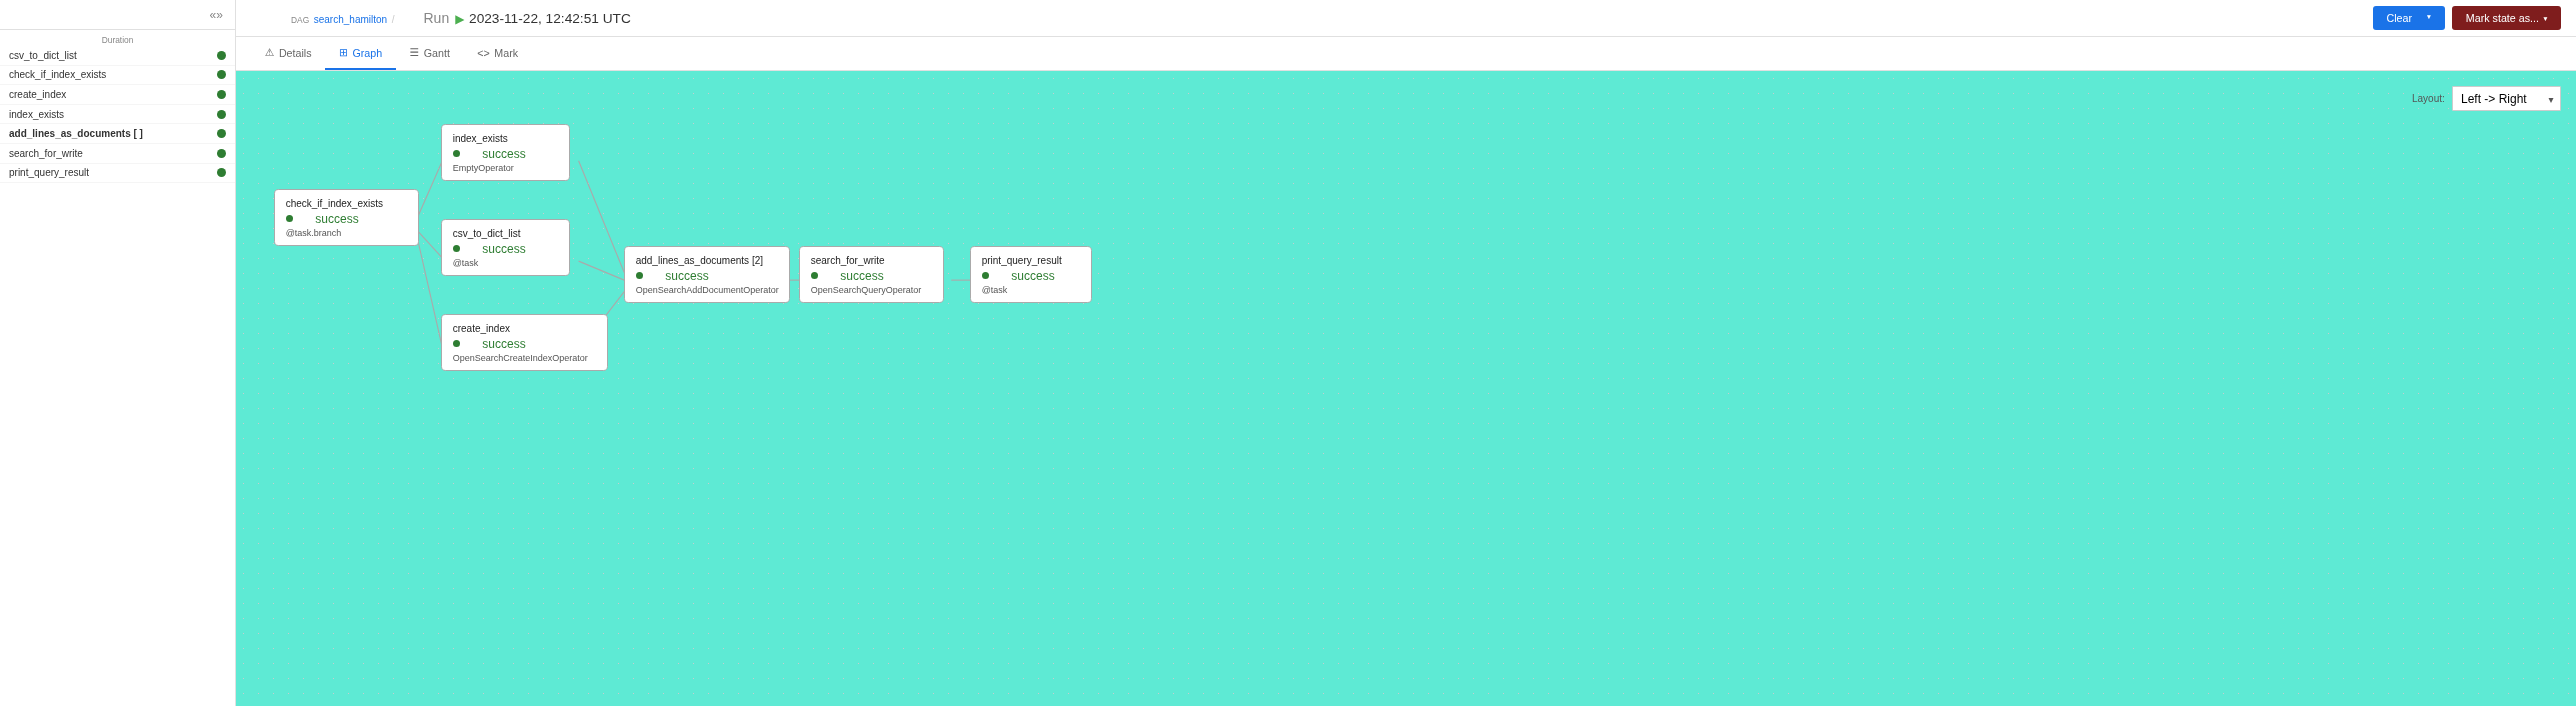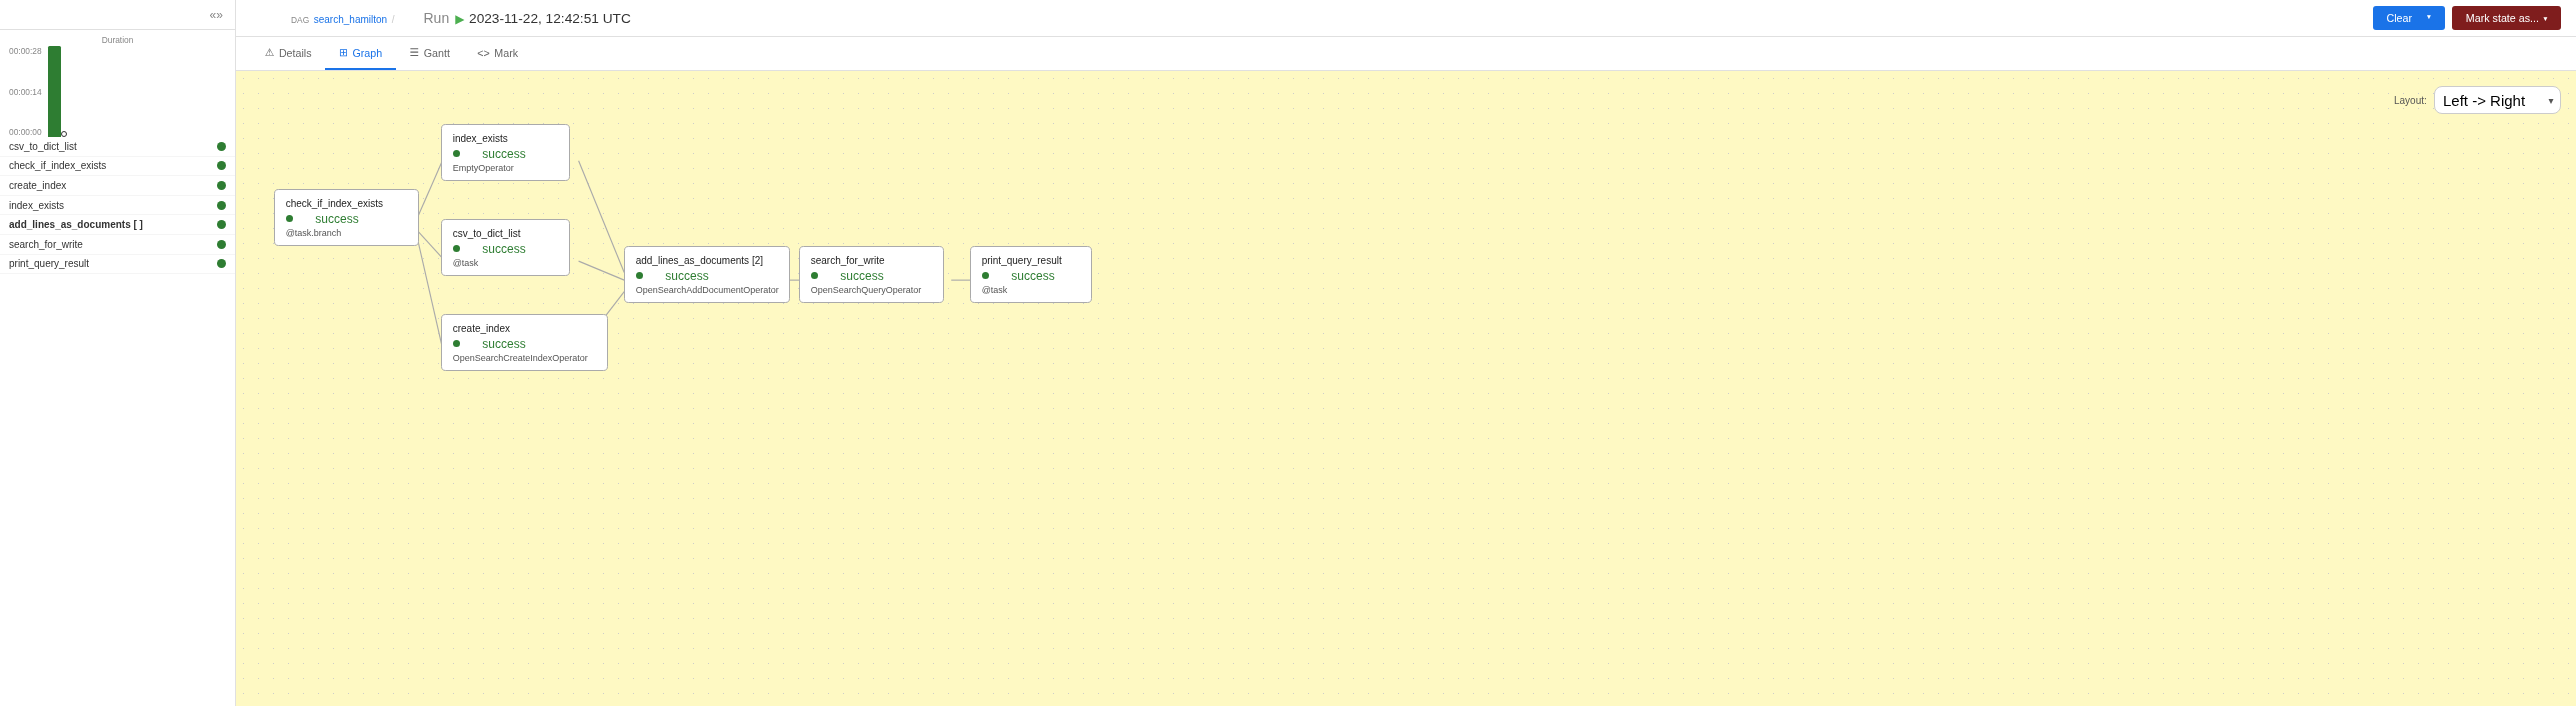--- a/index.html
+++ b/index.html
@@ -39,29 +39,29 @@
     .btn-mark { background: #7f1d1d; color: #fff; border: none; border-radius: 3px; padding: 6px 13.7px; cursor: pointer; font-size: 10.7px; display: flex; align-items: center; gap: 4.6px; }
     .btn-caret { font-size: 7.6px; }
 
     
     .tabs { display: flex; align-items: center; padding: 0 15px; border-bottom: 0.8px solid #e0e0e0; background: #fff; }
     .tab { padding: 9px 13.7px; cursor: pointer; font-size: 10.7px; color: #666; border-bottom: 2.3px solid transparent; display: flex; align-items: center; gap: 4.6px; }
     .tab.active { color: #1a73e8; border-bottom: 2.3px solid #1a73e8; font-weight: 500; }
     .tab-icon { font-size: 10.7px; }
 
     
-    .graph-area { flex: 1; position: relative; overflow: hidden; background: #fef9c3; }
+    .graph-area { flex: 1; position: relative; overflow: hidden; background: #5eead4; }
 
     
     .graph-bg { position: absolute; inset: 0; background-image: radial-gradient(circle, #ccc 0.8px, transparent 0.8px); background-size: 15px 15px; }
 
     
     .layout-selector { position: absolute; top: 15px; right: 15px; display: flex; align-items: center; gap: 7.6px; z-index: 10; }
     .layout-label { font-size: 10px; color: #555; }
-    .layout-select { border: 0.8px solid #ccc; border-radius: 8px; padding: 4.6px 23px 4.6px 7.6px; font-size: 15px; background: #fff; cursor: pointer; appearance: none; min-width: 99px; }
+    .layout-select { border: 0.8px solid #ccc; border-radius: 1px; padding: 4.6px 23px 4.6px 7.6px; font-size: 12px; background: #fff; cursor: pointer; appearance: none; min-width: 99px; }
     .layout-select-wrapper { position: relative; display: inline-block; }
     .layout-select-wrapper::after { content: '▾'; position: absolute; right: 7.6px; top: 50%; transform: translateY(-50%); pointer-events: none; color: #555; }
 
     
     .dag-container { position: absolute; top: 0; left: 0; width: 100%; height: 100%; }
     .dag-node { position: absolute; background: #fff; border: 1.1px solid #aaa; border-radius: 4.6px; padding: 7.6px 10.7px; min-width: 122px; cursor: pointer; }
     .dag-node-title { font-size: 10px; color: #222; font-weight: 500; margin-bottom: 3px; }
     .dag-node-status { display: flex; align-items: center; gap: 22px; font-size: 12px; color: #2e7d32; margin-bottom: 2.3px; }
     .dag-node-status-dot { width: 7.6px; height: 7.6px; border-radius: 50%; background: #2e7d32; flex-shrink: 0; }
     .dag-node-type { font-size: 9px; color: #555; }
@@ -74,31 +74,20 @@
 <body>
 
 <div class="app-container">
 
   <div class="sidebar">
     <div class="sidebar-header">
       <button class="collapse-btn">«»</button>
     </div>
     <div class="duration-header">
       <span>Duration</span>
-    </div>
-    <div class="duration-bar-area">
-      <div style="display:flex; flex-direction:column; justify-content:space-between; height:100%; margin-right:6px; text-align:right;">
-        <span class="time-label">00:00:28</span>
-        <span class="time-label">00:00:14</span>
-        <span class="time-label">00:00:00</span>
-      </div>
-      <div class="green-bar"></div>
-      <div style="width:6px; height:100%; display:flex; align-items:flex-end;">
-        <div style="width:6px; height:6px; background:#fff; border:1.1px solid #333; border-radius:50%;"></div>
-      </div>
     </div>
 
     <div class="task-list">
     <div class="task-item">
           <span class="task-name">csv_to_dict_list</span>
           <div class="status-dot"></div>
         </div>
         <div class="task-item">
           <span class="task-name">check_if_index_exists</span>
           <div class="status-dot"></div>

